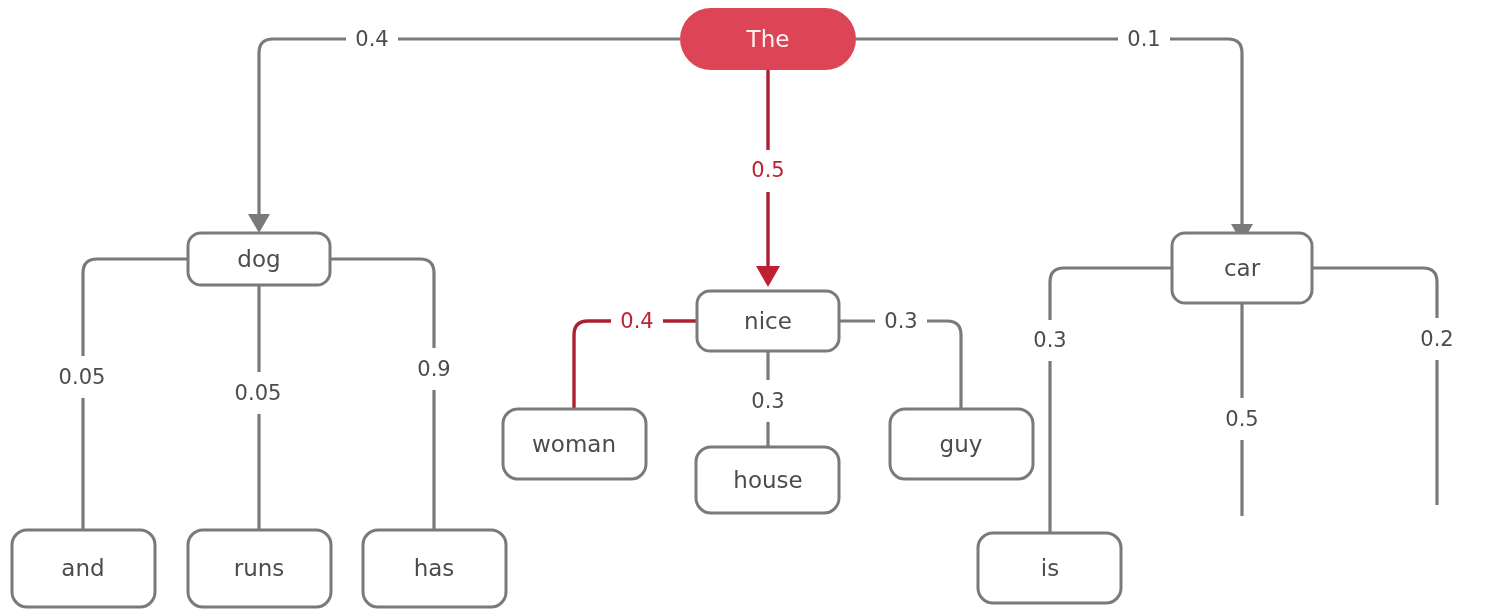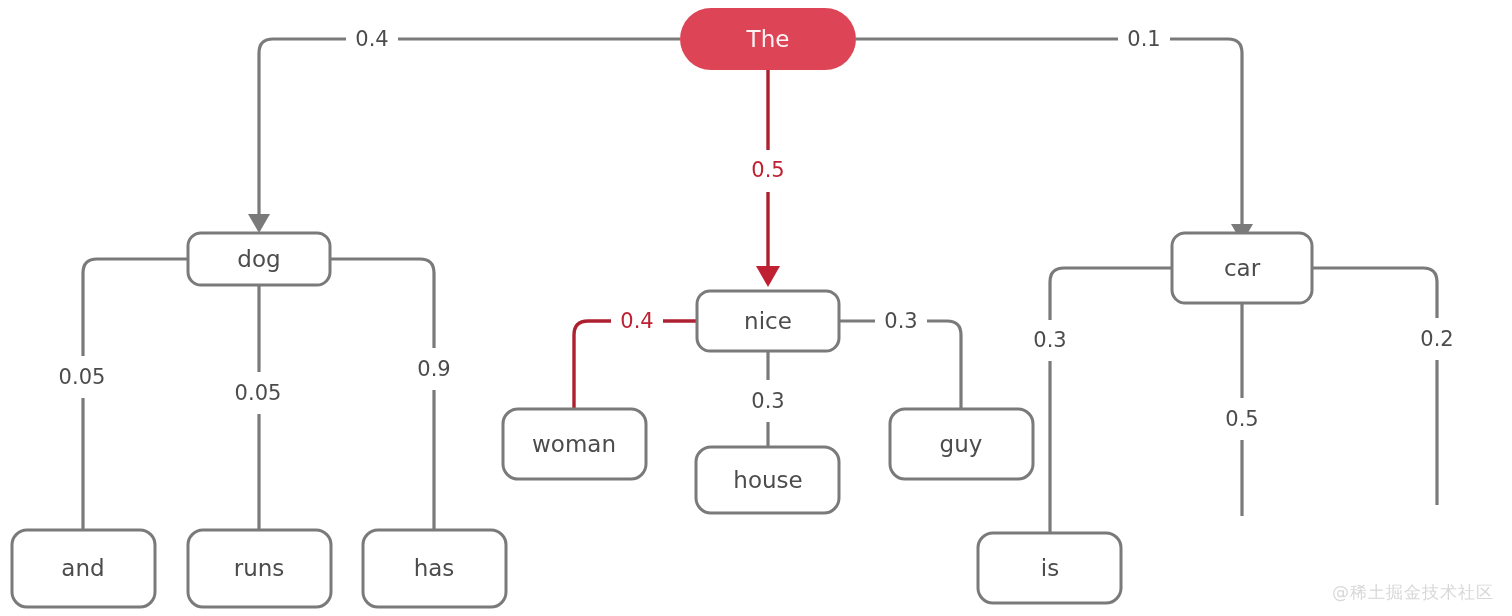--- a/index.html
+++ b/index.html
@@ -210,15 +210,14 @@
       <text class="edge-label-red" x="637" y="322">0.4</text>
       <text class="edge-label" x="768" y="402">0.3</text>
       <text class="edge-label" x="901" y="322">0.3</text>
       <text class="edge-label" x="1050" y="341">0.3</text>
       <text class="edge-label" x="1242" y="420">0.5</text>
       <text class="edge-label" x="1437" y="340">0.2</text>
     </g>
 
   </svg>
 
-  <div class="watermark">@稀土掘金技术社区</div>
 
 </div>
 
 </body></html>

